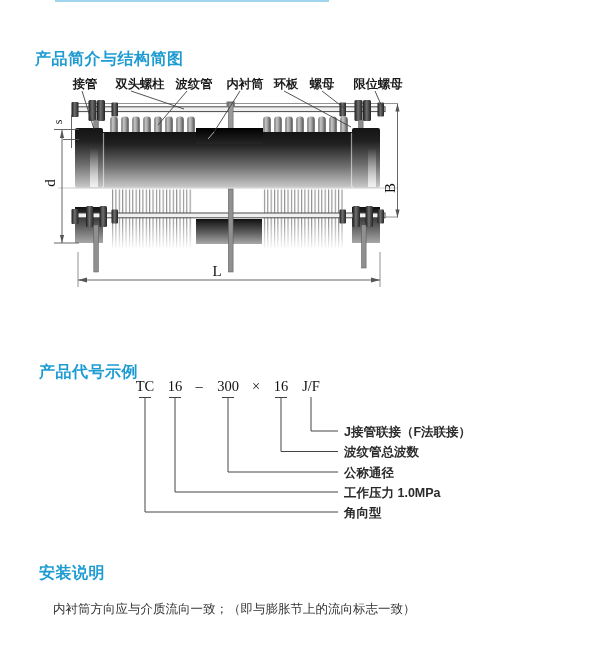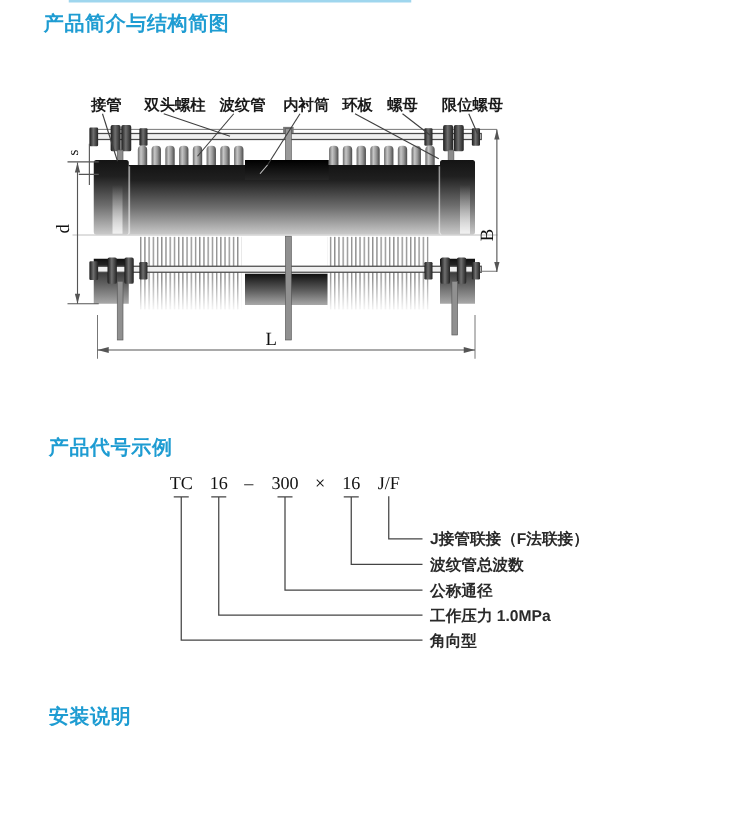--- a/index.html
+++ b/index.html
@@ -7,21 +7,21 @@
     width:600px;height:652px;position:relative;background:#ffffff;
     font-family:"Liberation Sans","DejaVu Sans",sans-serif;
     overflow:hidden;
   }
   .top-edge{position:absolute;left:55px;top:0;width:274px;height:2px;background:#9fd6ee;}
   .heading{
     position:absolute;font-size:16px;font-weight:bold;letter-spacing:.5px;
     color:#1e9cd2;white-space:nowrap;
   }
   #h-intro{left:35px;top:9px;}
-  #h-code{left:39px;top:348px;}
+  #h-code{left:39px;top:362px;}
   #h-install{left:39px;top:563px;}
   #diagram-svg{position:absolute;left:40px;top:60px;}
   #code-svg{position:absolute;left:125px;top:376px;}
   .install-text{
     position:absolute;left:53px;top:599px;font-size:12.5px;line-height:21.5px;
     color:#333;white-space:nowrap;
   }
   
   text{user-select:none;}
   .part-label{font-family:"Liberation Sans","DejaVu Sans",sans-serif;font-size:12.3px;font-weight:bold;fill:#1a1a1a;}
@@ -32,21 +32,21 @@
   .leader{stroke:#3f3f3f;stroke-width:.9;fill:none;}
   .dimline{stroke:#555;stroke-width:.9;fill:none;}
   .extline{stroke:#777;stroke-width:.8;fill:none;}
   .codeline{stroke:#444;stroke-width:1;fill:none;}
 </style>
 </head>
 <body>
 
 <div class="top-edge"></div>
 
-<div id="h-intro" class="heading" style="color: rgb(30, 156, 210);">产品简介与结构简图</div>
+<div id="h-intro" class="heading" style="color: rgb(30, 156, 210); margin-top: 40px;">产品简介与结构简图</div>
 
 <svg id="diagram-svg" width="440" height="255" viewBox="40 60 440 255">
   <defs>
     <linearGradient id="gradBody" x1="0" y1="0" x2="0" y2="1">
       <stop offset="0" stop-color="#141414"></stop>
         <stop offset="0.22" stop-color="#202020"></stop>
       <stop offset="0.62" stop-color="#6f6f6f"></stop>
         <stop offset="1" stop-color="#c9c9c9"></stop>
     </linearGradient>
     <linearGradient id="gradBand" x1="0" y1="0" x2="0" y2="1">
@@ -246,13 +246,14 @@
     <text class="code-exp" x="344" y="456">波纹管总波数</text>
     <text class="code-exp" x="344" y="476.5">公称通径</text>
     <text class="code-exp" x="344" y="496.5">工作压力 1.0MPa</text>
     <text class="code-exp" x="344" y="516.5">角向型</text>
   </g>
 </svg>
 
 <div id="h-install" class="heading" style="color: rgb(30, 156, 210); font-family: Liberation Serif, serif;">安装说明</div>
 
 <div class="install-text">
+  <div>内衬筒方向应与介质流向一致；（即与膨胀节上的流向标志一致）</div>
 </div>
 
 </body></html>

